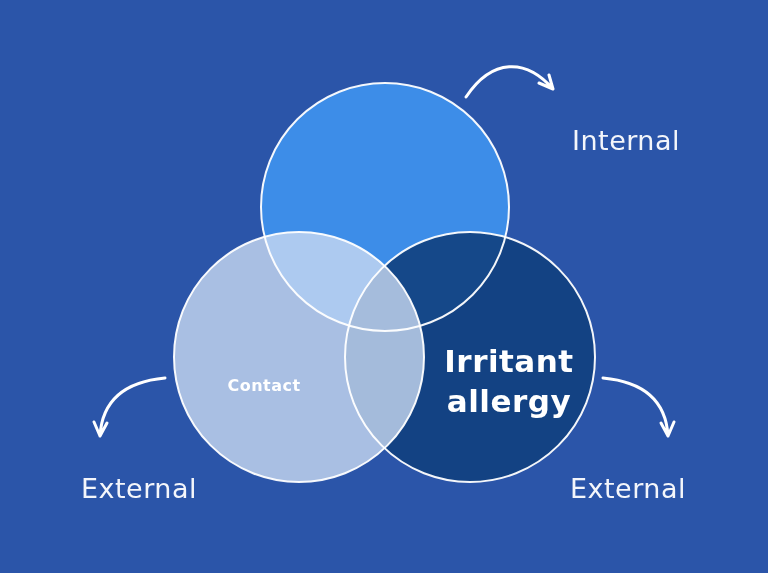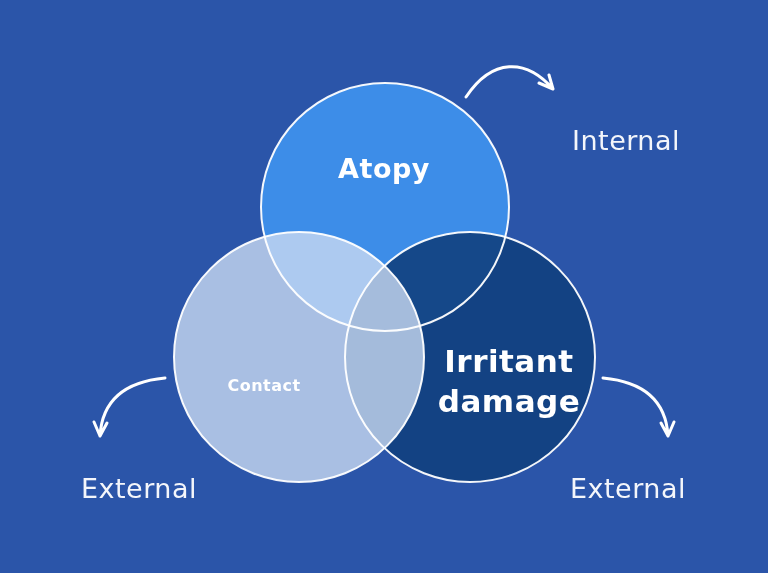--- a/index.html
+++ b/index.html
@@ -56,29 +56,28 @@
       <circle cx="470" cy="357" r="125"></circle>
     </g>
 
     <g fill="none" stroke-width="3" stroke-linecap="round" stroke-linejoin="round" stroke="#FFFFFF">
       <path d="M466 97 C492 58 526 58 553 89 M539 83 L553 89 L549 75"></path>
       <path d="M165 378 C122 382 102 402 100 436 M94 422 L100 436 L107 423"></path>
       <path d="M603 378 C646 382 666 402 668 436 M661 423 L668 436 L674 422"></path>
     </g>
   </svg>
 
-  <div class="label label-atopy">Atopy</div>
 
   <div class="label label-contact">
     <span>Contact</span>
   </div>
 
   <div class="label label-irritant">
     <span>Irritant</span>
-    <span>damage</span>
+    <span>allergy</span>
   </div>
 
   <div class="annotation annotation-internal">Internal</div>
 
   <div class="annotation annotation-external-left">External</div>
 
   <div class="annotation annotation-external-right">External</div>
 
 </div>
 

